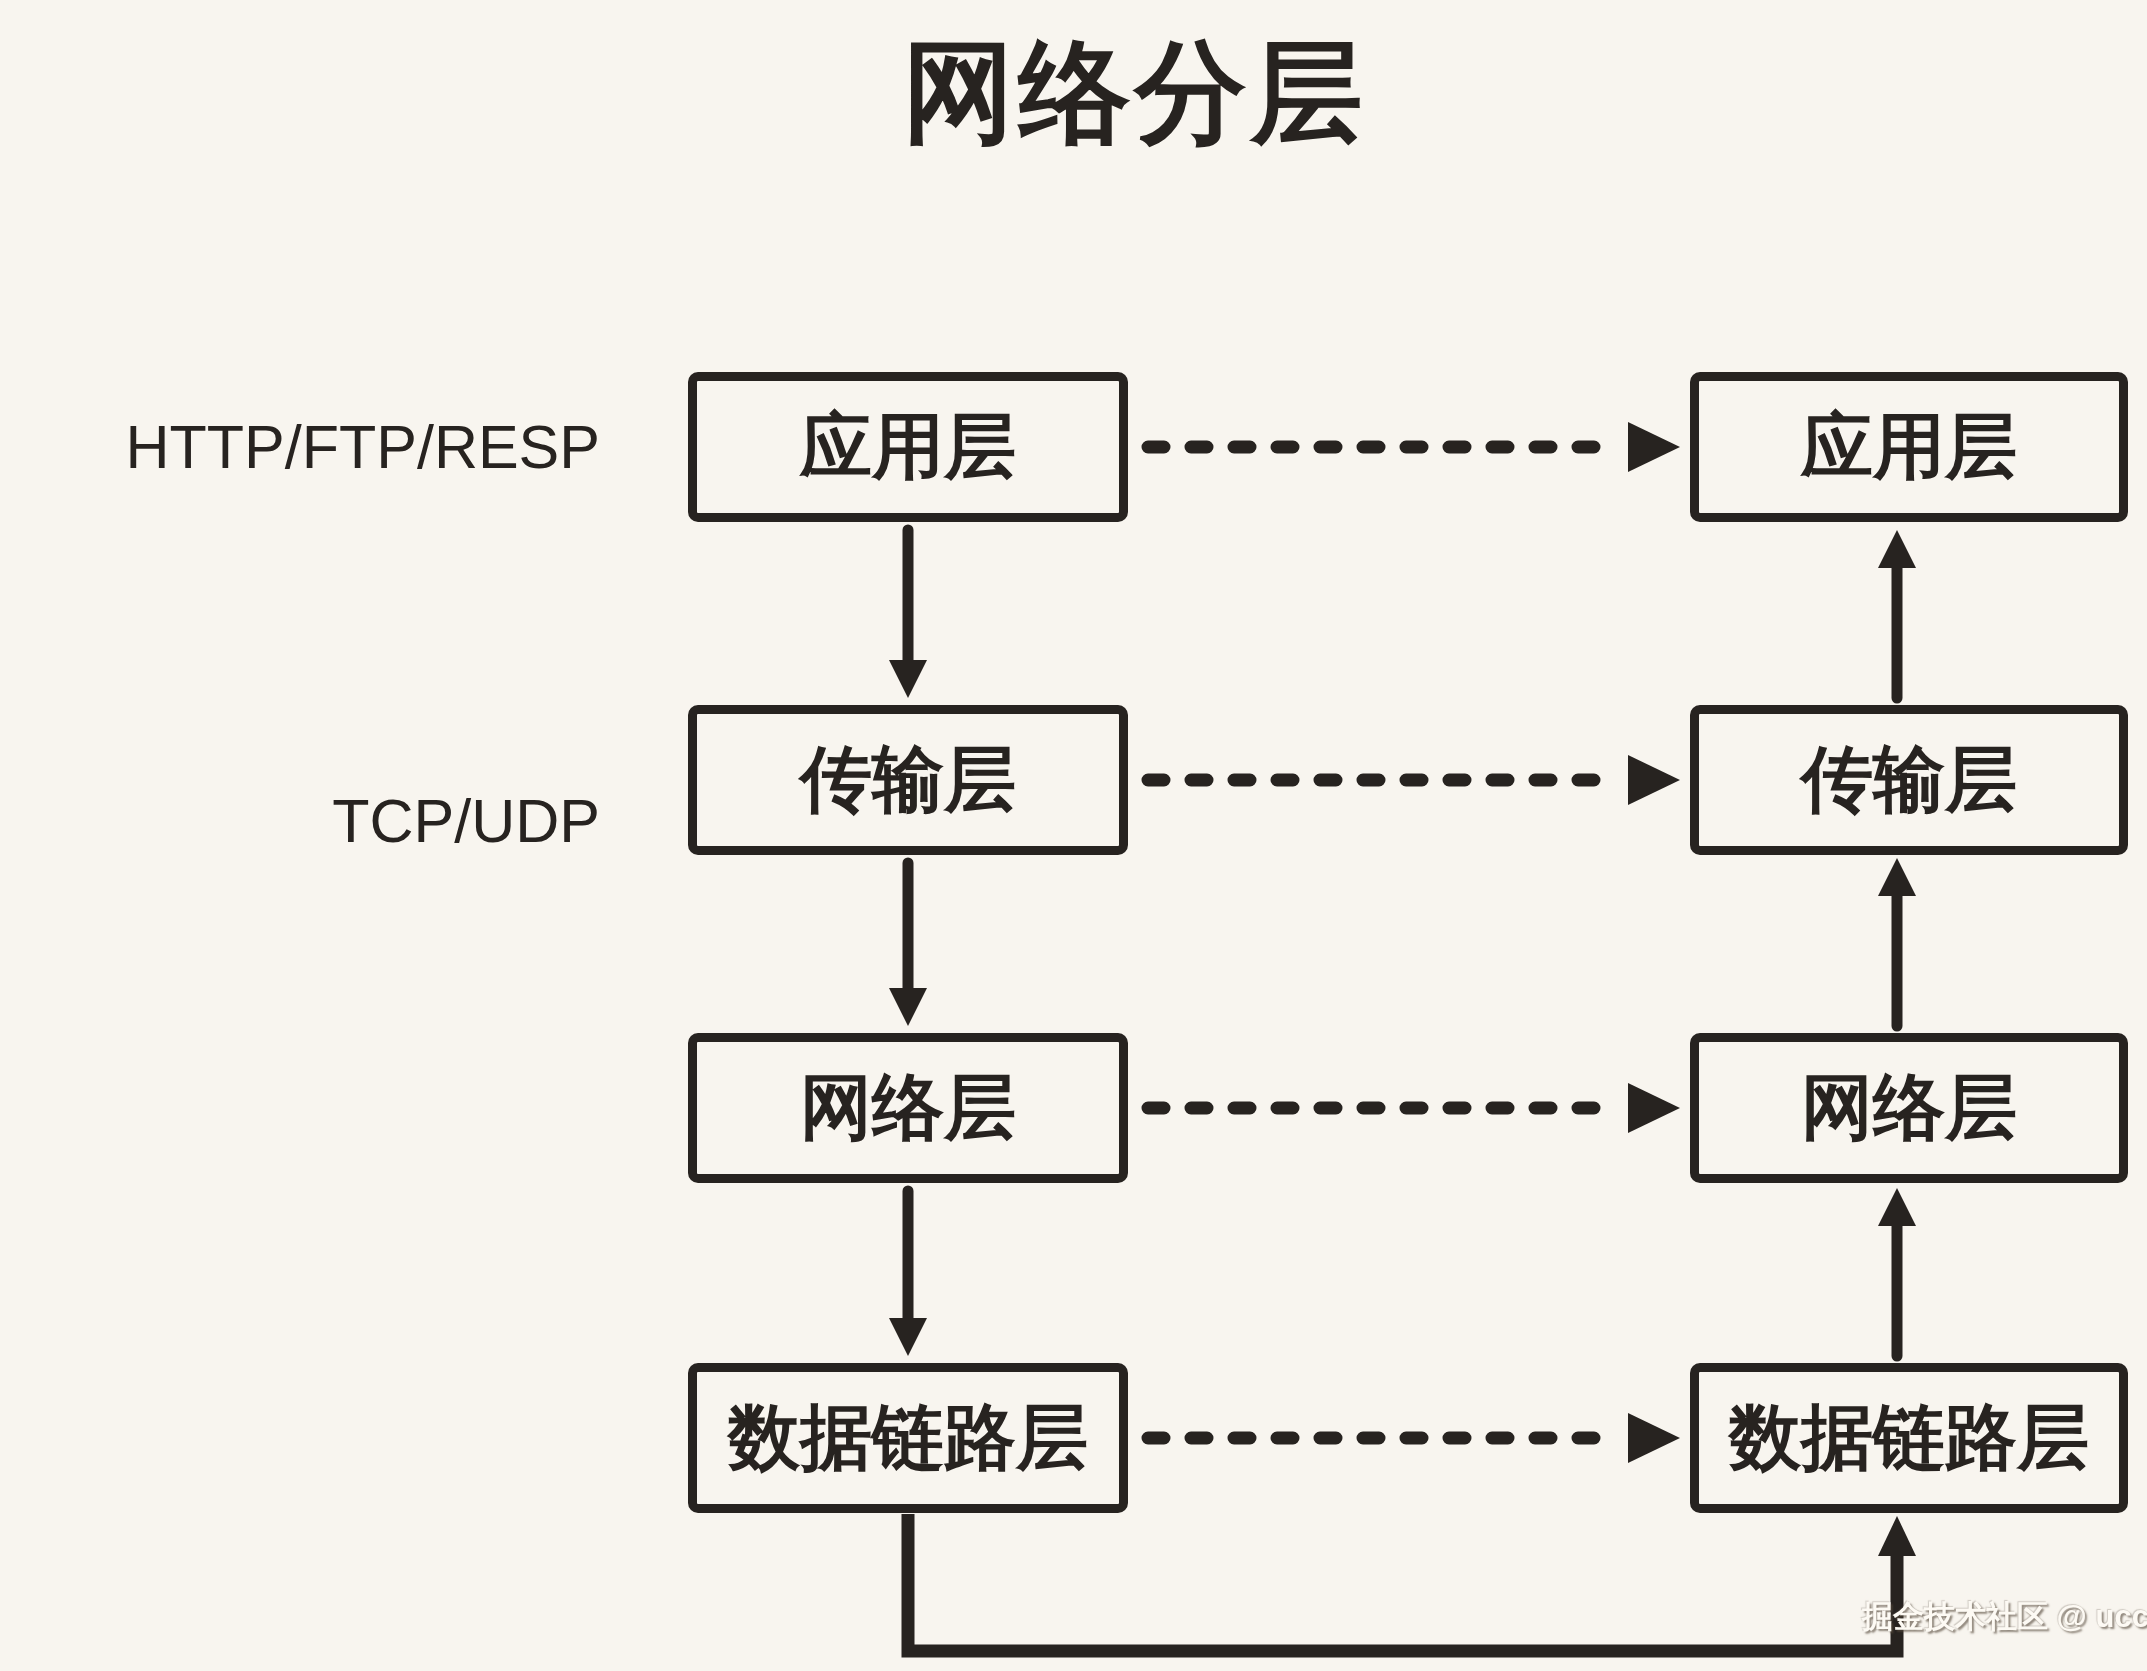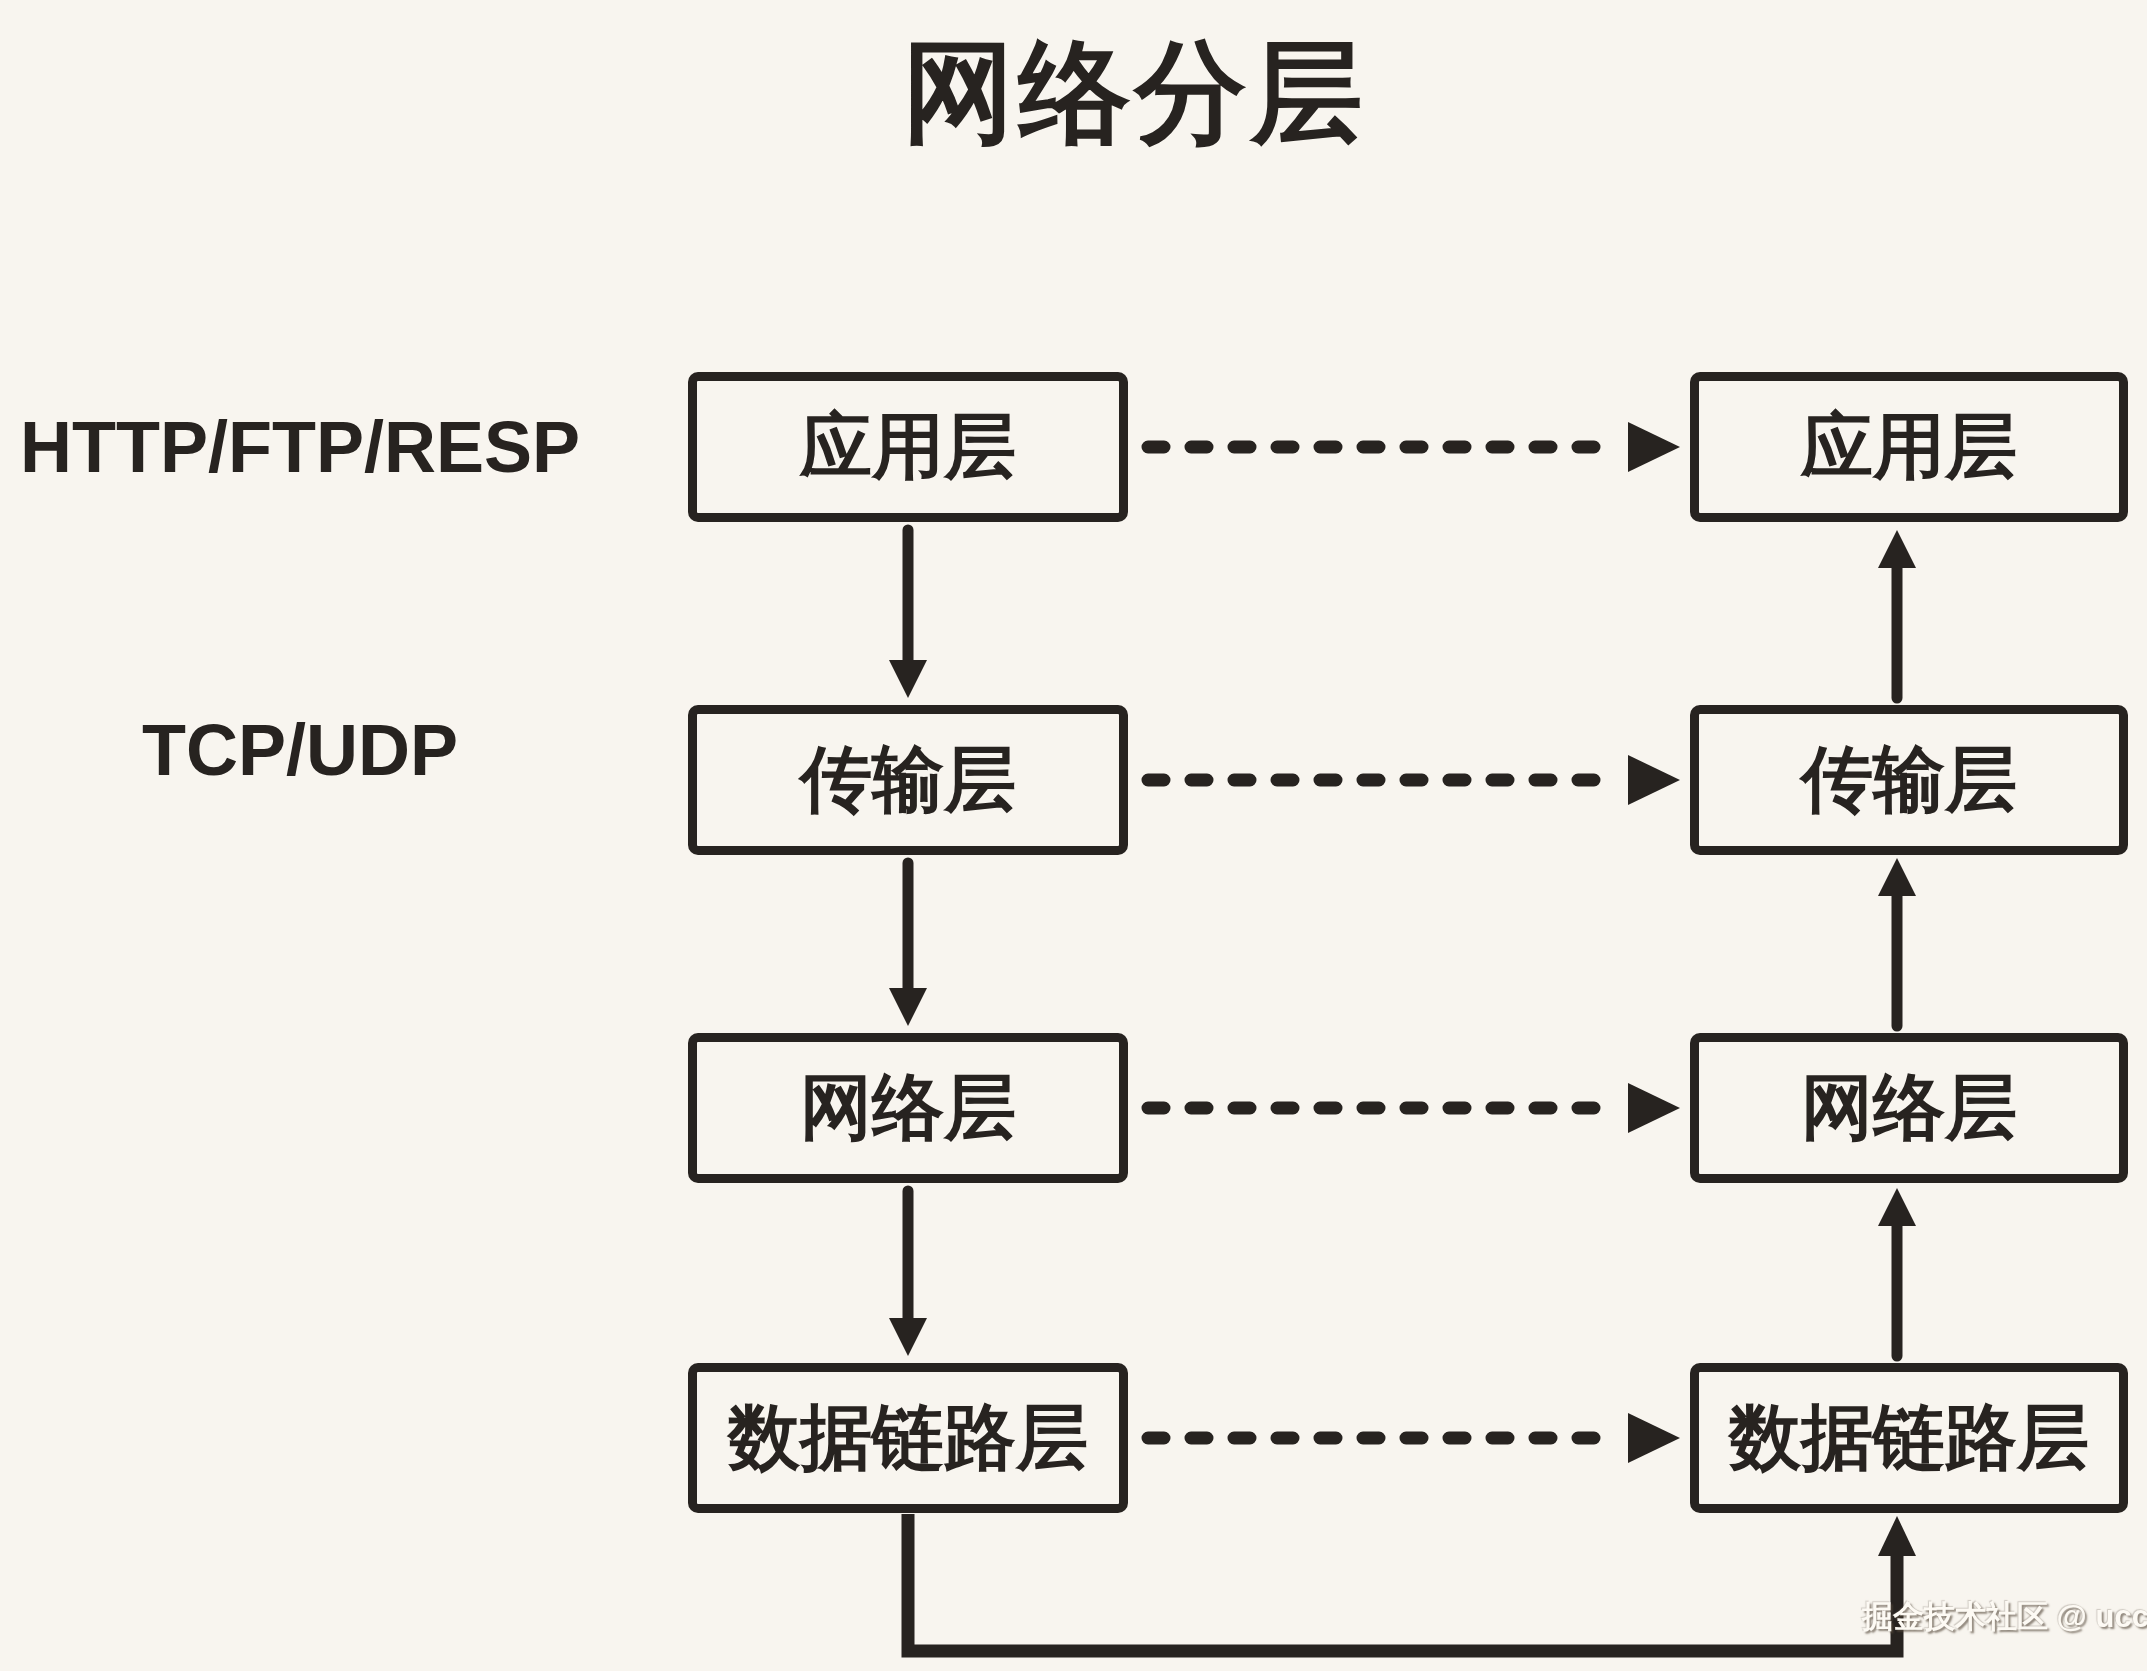--- a/index.html
+++ b/index.html
@@ -23,23 +23,23 @@
     transform:translateX(45px);
     font-size:112px;
     font-weight:700;
     letter-spacing:4px;
     color:var(--ink);
   }
   .proto-label{
     position:absolute;
     left:0;width:600px;height:110px;
     line-height:110px;
-    text-align:center;
-    font-size:72px;
-    font-weight:700;
+    text-align:right;
+    font-size:61px;
+    font-weight:400;
     color:var(--ink);
     white-space:nowrap;
   }
   .layer-box{
     position:absolute;
     width:440px;height:150px;
     box-sizing:border-box;
     border:9px solid var(--ink);
     border-radius:10px;
     background:var(--bg);
@@ -66,21 +66,21 @@
   }
 </style>
 </head>
 <body>
 
 <div class="canvas">
 
   <div class="title">网络分层</div>
 
   <div class="proto-label" style="top:392px">HTTP/FTP/RESP</div>
-  <div class="proto-label" style="top:695px">TCP/UDP</div>
+  <div class="proto-label" style="top:766px">TCP/UDP</div>
 
   <div class="layer-box left" style="left:688px;top:372px">应用层</div>
   <div class="layer-box left" style="left:688px;top:705px">传输层</div>
   <div class="layer-box left" style="left:688px;top:1033px">网络层</div>
   <div class="layer-box left" style="left:688px;top:1363px">数据链路层</div>
 
   <div class="layer-box right" style="left:1690px;top:372px">应用层</div>
   <div class="layer-box right" style="left:1690px;top:705px">传输层</div>
   <div class="layer-box right" style="left:1690px;top:1033px">网络层</div>
   <div class="layer-box right" style="left:1690px;top:1363px">数据链路层</div>

